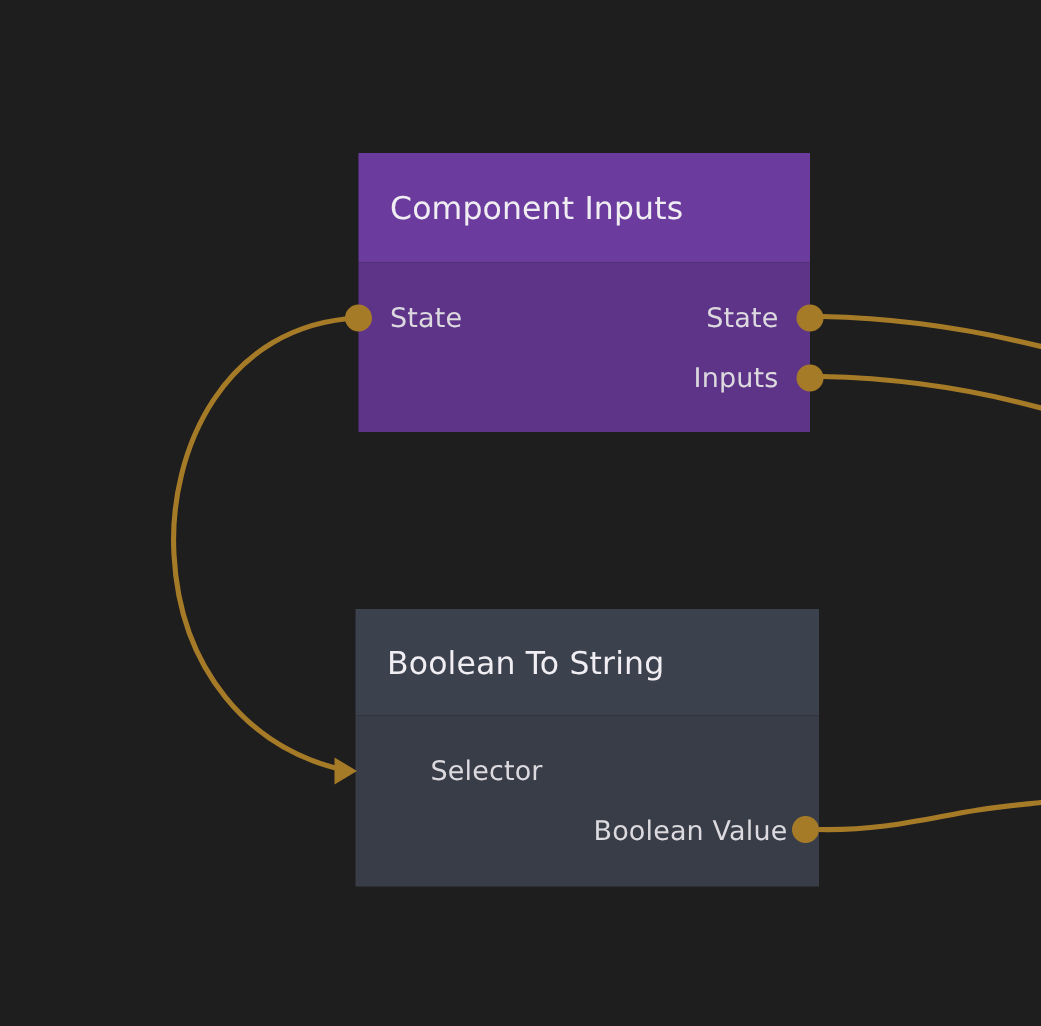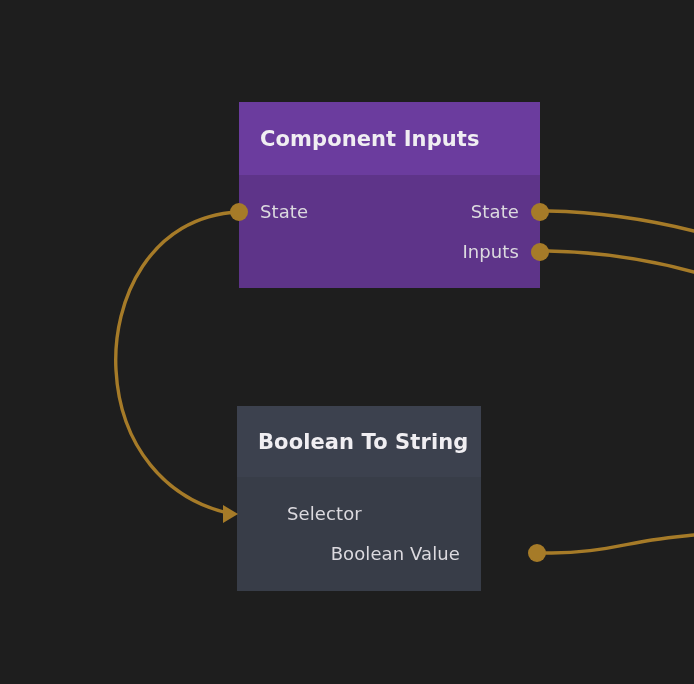--- a/index.html
+++ b/index.html
@@ -33,34 +33,34 @@
   }
   .node-header {
     box-sizing: border-box;
     width: 100%;
     display: flex;
     align-items: center;
     padding-left: 21px;
   }
   .node-title {
     font-size: 21px;
-    font-weight: 700;
+    font-weight: 400;
     color: #f0eef2;
     letter-spacing: 0.1px;
     white-space: nowrap;
   }
   .node-body {
     position: relative;
     box-sizing: border-box;
     width: 100%;
   }
   .port-row {
     position: absolute;
     display: flex;
-    align-items: flex-start;
+    align-items: center;
     height: 22px;
     white-space: nowrap;
   }
   .port-row.in {
     left: 21px;
     justify-content: flex-start;
   }
   .port-row.out {
     right: 21px;
     justify-content: flex-end;
@@ -100,21 +100,21 @@
   }
   #node-component-inputs .node-body {
     height: 113px;
     background: #5e3489;
   }
 
   
   #node-boolean-to-string {
     left: 237px;
     top: 406px;
-    width: 244px;
+    width: 309px;
     height: 185px;
   }
   #node-boolean-to-string .node-header {
     height: 71px;
     background: #3c414e;
   }
   #node-boolean-to-string .node-body {
     height: 114px;
     background: #383d48;
   }

